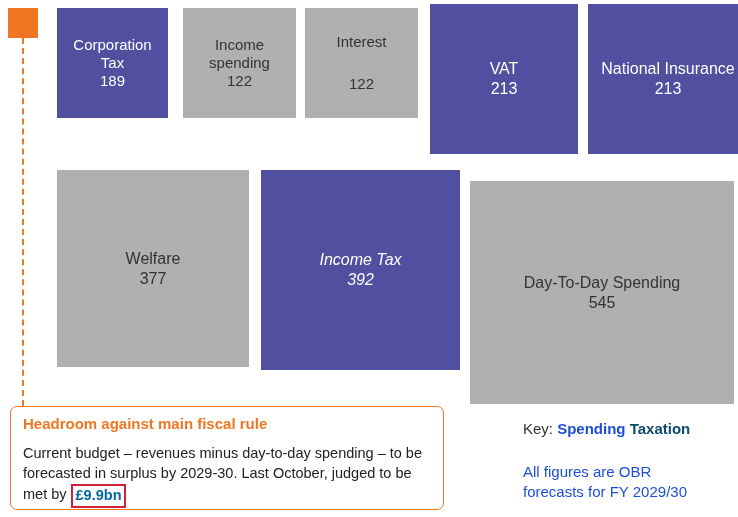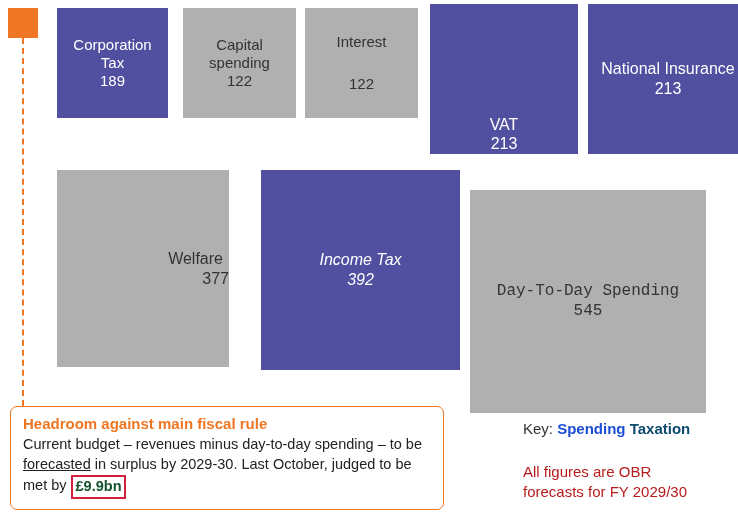--- a/index.html
+++ b/index.html
@@ -57,105 +57,104 @@
     box-sizing: border-box;
     border: 1px solid #ef7622;
     border-radius: 7px;
     background: #ffffff;
     padding: 8px 12px 10px 12px;
   }
   .callout-title {
     color: #ef7622;
     font-weight: bold;
     font-size: 15px;
-    margin-bottom: 3px;
+    margin-bottom: 12px;
   }
   .callout-body {
     color: #222222;
     font-size: 14.5px;
     line-height: 1.35;
   }
   .underline {
-    text-decoration: underline;
   }
   .highlight {
     display: inline-block;
     border: 2px solid #d21f3c;
     padding: 0 3px;
     font-weight: bold;
-    color: #14532d;
+    color: #0369a1;
     background: #ffffff;
     position: relative;
     top: 1px;
   }
   .key {
     position: absolute;
     font-size: 15px;
     color: #333333;
   }
   .key .k-spend {
     color: #1d4ed8;
     font-weight: bold;
   }
   .key .k-tax {
     color: #0c4a6e;
     font-weight: bold;
   }
   .footnote {
     position: absolute;
     font-size: 15px;
-    color: #b91c1c;
+    color: #1d4ed8;
     line-height: 1.35;
     width: 210px;
   }
 </style>
 </head>
 <body>
 
 <div class="stage">
 
   <div class="marker" style="left:8px; top:8px; width:30px; height:30px;"></div>
   <div class="dashline" style="left:22px; top:38px; height:368px;"></div>
 
   <div class="block tax" style="left:57px; top:8px; width:111px; height:110px; font-size:15px;">
     <span class="label">Corporation Tax</span>
     <span class="value">189</span>
   </div>
 
   <div class="block spend" style="left:183px; top:8px; width:113px; height:110px; font-size:15px;">
-    <span class="label">Capital spending</span>
+    <span class="label">Income spending</span>
     <span class="value">122</span>
   </div>
 
   <div class="block spend" style="left:305px; top:8px; width:113px; height:110px; font-size:15px;gap:24px;">
     <span class="label">Interest</span>
     <span class="value">122</span>
   </div>
 
-  <div class="block tax" style="left:430px; top:4px; width:148px; height:150px; font-size:16px;justify-content:flex-end;">
+  <div class="block tax" style="left:430px; top:4px; width:148px; height:150px; font-size:16px;">
     <span class="label">VAT</span>
     <span class="value">213</span>
   </div>
 
   <div class="block tax" style="left:588px; top:4px; width:160px; height:150px; font-size:16px;">
     <span class="label">National Insurance</span>
     <span class="value">213</span>
   </div>
 
-  <div class="block spend" style="left:57px; top:170px; width:172px; height:197px; font-size:16px;align-items:flex-end;">
+  <div class="block spend" style="left:57px; top:170px; width:192px; height:197px; font-size:16px;">
     <span class="label">Welfare</span>
     <span class="value">377</span>
   </div>
 
   <div class="block tax" style="left:261px; top:170px; width:199px; height:200px; font-size:16px;font-style:italic;">
     <span class="label">Income Tax</span>
     <span class="value">392</span>
   </div>
 
-  <div class="block spend" style="left:470px; top:190px; width:236px; height:223px; font-size:16px;font-family:Liberation Mono, monospace;">
+  <div class="block spend" style="left:470px; top:181px; width:264px; height:223px; font-size:16px;">
     <span class="label">Day-To-Day Spending</span>
     <span class="value">545</span>
   </div>
 
   <div class="callout" style="left:10px; top:406px; width:434px; height:104px;">
     <div class="callout-title">Headroom against main fiscal rule</div>
     <div class="callout-body"><span>Current budget – revenues minus day-to-day spending – to be </span><span class="underline">forecasted</span><span> in surplus by 2029-30. Last October, judged to be met by</span>
       <span class="highlight">£9.9bn</span>
     </div>
   </div>

